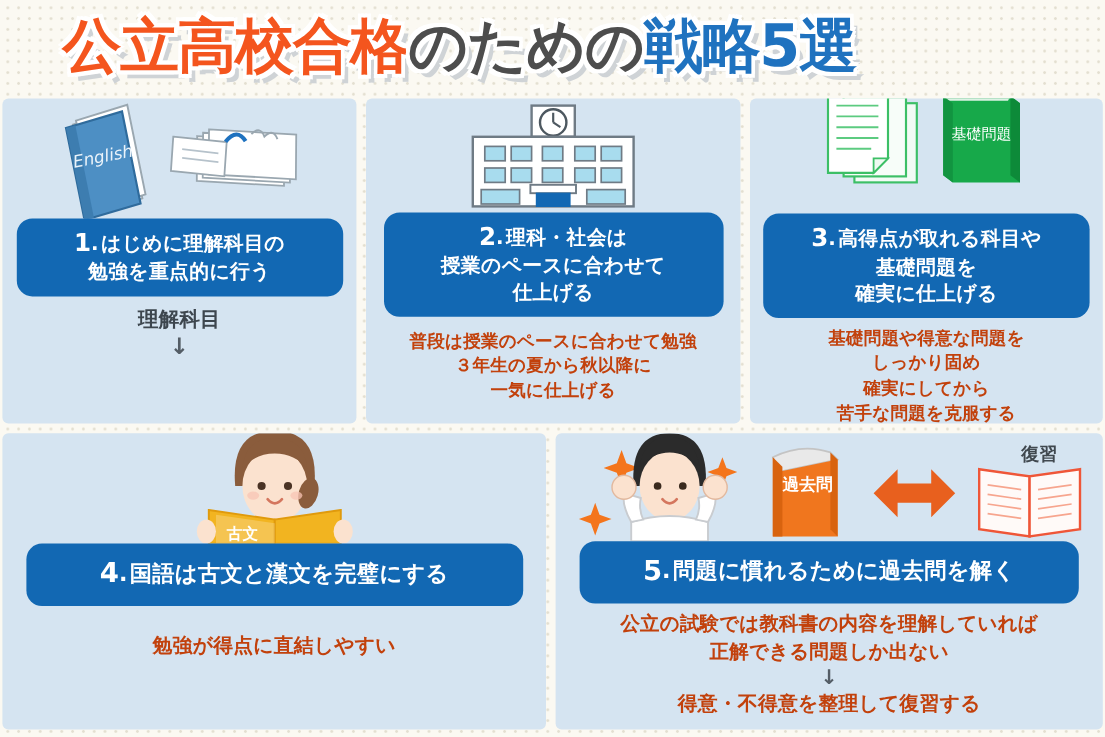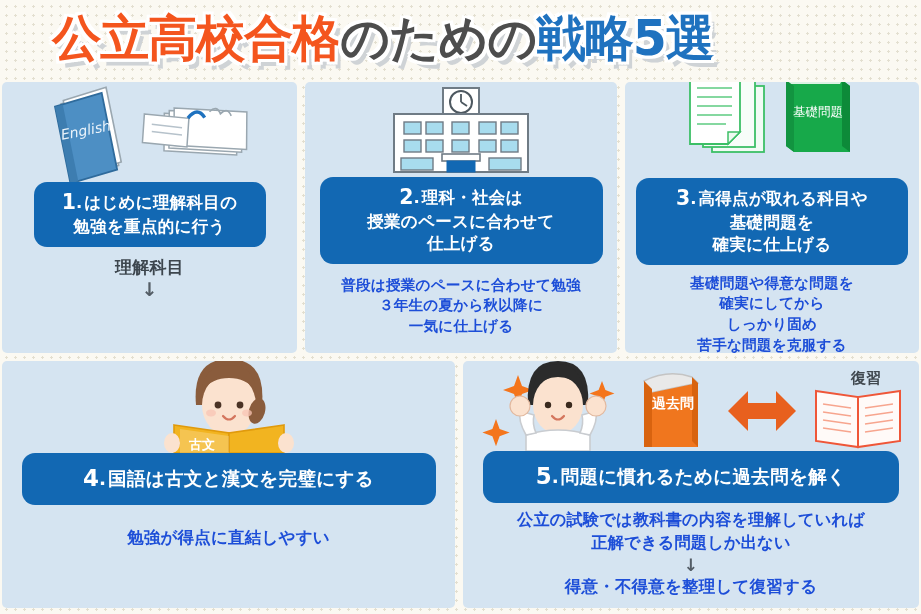--- a/index.html
+++ b/index.html
@@ -84,31 +84,31 @@
     z-index: 3;
   }
   .banner .num {
     font-size: 1.24em;
     font-weight: 900;
     vertical-align: -1px;
     letter-spacing: 0;
   }
   .banner .dot { font-weight: 900; letter-spacing: 2px; }
 
-  .b-top { width: 232px; font-size: 16.5px; }
+  .b-top { width: 272px; font-size: 16.5px; }
   #card2 .b-top { width: 283px; }
   #card3 .b-top { width: 272px; margin-top: 16px; }
   .b-bottom { font-size: 18.5px; padding: 10px 14px 12px 14px; }
   #card4 .b-bottom { width: 414px; }
   #card5 .b-bottom { width: 416px; }
 
   
   .body-text {
     text-align: center;
-    color: #1d4ed8;
+    color: #c2410c;
     font-weight: 700;
     line-height: 1.42;
     letter-spacing: 0.2px;
   }
   .t-main   { font-size: 14.6px; margin-top: 9px; }
   .t-lead   { font-size: 17px;  margin-top: 8px; color: #3d464e; }
   .t-b4     { font-size: 16.5px; margin-top: 19px; line-height: 1.7; }
   .t-b5a    { font-size: 16.2px; margin-top: 6px; line-height: 1.4; }
   .t-b5b    { font-size: 16.5px; margin-top: 2px; }
 
@@ -226,22 +226,22 @@
         </g>
       </svg>
     </div>
     <div class="banner b-top">
       <span class="num">3</span><span class="dot">.</span><span>高得点が取れる科目や</span><br>
       <span>基礎問題を</span><br>
       <span>確実に仕上げる</span>
     </div>
     <div class="body-text t-main" style="margin-top:8px;">
       <div>基礎問題や得意な問題を</div>
+      <div>しっかり固め</div>
       <div>確実にしてから</div>
-      <div>しっかり固め</div>
       <div>苦手な問題を克服する</div>
     </div>
   </div>
 
   <div class="card" id="card4">
     <div class="art" style="height:92px;">
       <svg class="icon-wrap" width="170" height="92" viewBox="0 0 170 92">
         <path d="M52 44 q-4 -46 33 -46 q37 0 33 46 z" fill="#8a5c3c"></path>
         <ellipse cx="85" cy="44" rx="27" ry="31" fill="#fbe2cf"></ellipse>
         <path d="M58 30 q2 -26 27 -26 q25 0 27 26 q-10 -13 -27 -13 q-17 0 -27 13 z" fill="#8a5c3c"></path>

